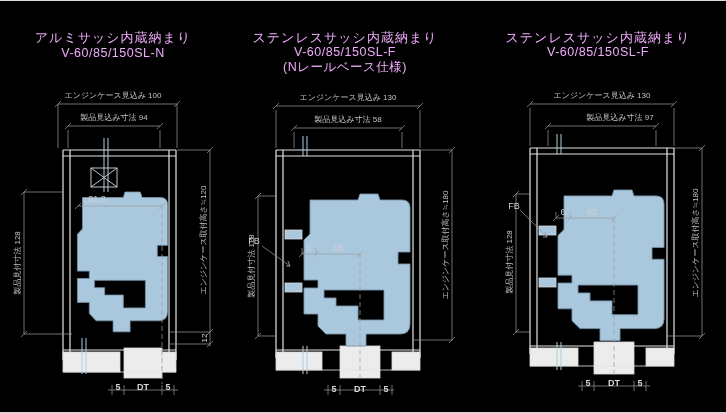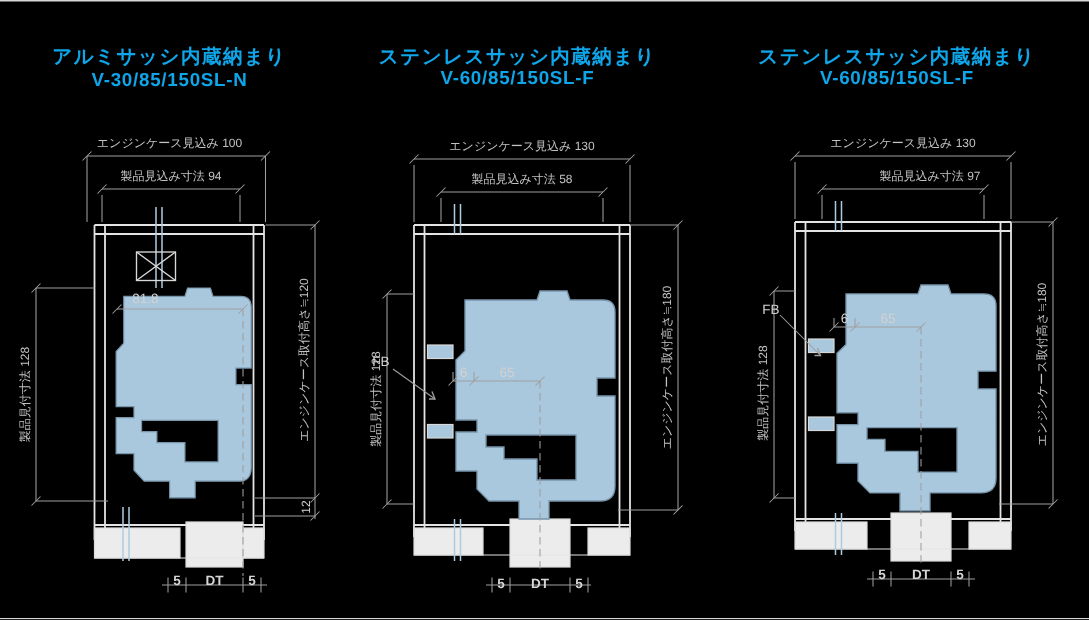--- a/index.html
+++ b/index.html
@@ -5,21 +5,21 @@
   html,body { margin:0; padding:0; background:#000; }
   .stage {
     position:relative; width:726px; height:413px; background:#000;
     overflow:hidden; font-family:"Liberation Sans", sans-serif;
   }
   .hairline { position:absolute; left:0; width:726px; height:1px; background:#d8d8d8; }
   .hairline.top { top:0; }
   .hairline.bottom { top:412px; }
   svg.linework { position:absolute; left:0; top:0; }
   .title {
-    position:absolute; color:#0ea5e9; font-weight:bold; font-size:13px;
+    position:absolute; color:#f0abfc; font-weight:normal; font-size:13px;
     letter-spacing:1px; white-space:nowrap; transform:translateX(-50%);
   }
   .title.sub { font-size:12.5px; letter-spacing:0.5px; }
   .lbl {
     position:absolute; color:#c3c3c3; font-size:8px; white-space:nowrap;
     transform:translateX(-50%);
   }
   .lbl.rot { transform:translate(-50%,-50%) rotate(-90deg); }
   .num { position:absolute; color:#d2d2d2; font-size:9px; white-space:nowrap; transform:translateX(-50%); }
   .num.rot { transform:translate(-50%,-50%) rotate(-90deg); font-size:8px; }
@@ -169,33 +169,34 @@
         <path d="M543,237 L547,237 L545,232" stroke-width="0.9"></path>
         <path d="M556,218 H614 M556,218 V212 M570,218 V212"></path>
         <path d="M553,221 L559,215 M567,221 L573,215 M611,221 L617,215"></path>
         <path d="M614,218 V378" stroke-dasharray="5,3"></path>
         <path d="M578,386 H650 M582,381 V391 M594,381 V391 M634,381 V391 M646,381 V391"></path>
       </g>
     </g>
   </svg>
 
   <span class="title" style="left:113px; top:29px">アルミサッシ内蔵納まり</span>
-  <span class="title sub" style="left:113px; top:46px">V-30/85/150SL-N</span>
+  <span class="title sub" style="left:113px; top:46px">V-60/85/150SL-N</span>
   <span class="lbl" style="left:113px; top:90px">エンジンケース見込み 100</span>
   <span class="lbl" style="left:114px; top:112px">製品見込み寸法 94</span>
   <span class="lbl rot" style="left:17px; top:263px">製品見付寸法 128</span>
   <span class="lbl rot" style="left:203px; top:240px">エンジンケース取付高さ≒120</span>
   <span class="num" style="left:97px; top:194px">81.8</span>
   <span class="num rot" style="left:204px; top:338px">12</span>
   <span class="sillnum" style="left:118px; top:382px">5</span>
   <span class="sillnum" style="left:143px; top:382px">DT</span>
   <span class="sillnum" style="left:168px; top:382px">5</span>
 
   <span class="title" style="left:345px; top:29px">ステンレスサッシ内蔵納まり</span>
   <span class="title sub" style="left:345px; top:45px">V-60/85/150SL-F</span>
+  <span class="title sub" style="left:345px; top:59px">(Nレールベース仕様)</span>
   <span class="lbl" style="left:348px; top:92px">エンジンケース見込み 130</span>
   <span class="lbl" style="left:348px; top:114px">製品見込み寸法 58</span>
   <span class="lbl rot" style="left:251px; top:266px">製品見付寸法 128</span>
   <span class="lbl rot" style="left:445px; top:245px">エンジンケース取付高さ≒180</span>
   <span class="num" style="left:254px; top:236px">FB</span>
   <span class="num" style="left:309px; top:243px">6</span>
   <span class="num" style="left:338px; top:243px">65</span>
   <span class="sillnum" style="left:334px; top:384px">5</span>
   <span class="sillnum" style="left:360px; top:384px">DT</span>
   <span class="sillnum" style="left:386px; top:384px">5</span>

